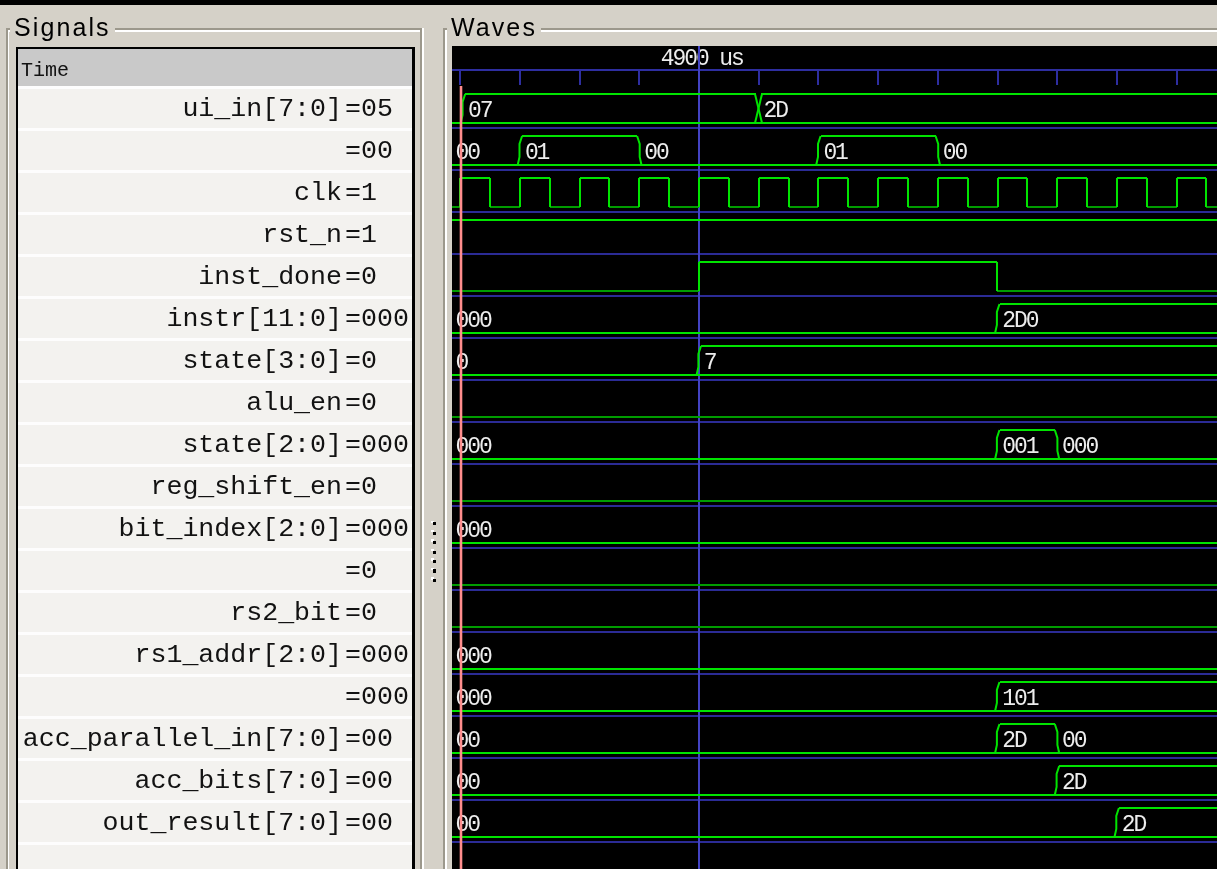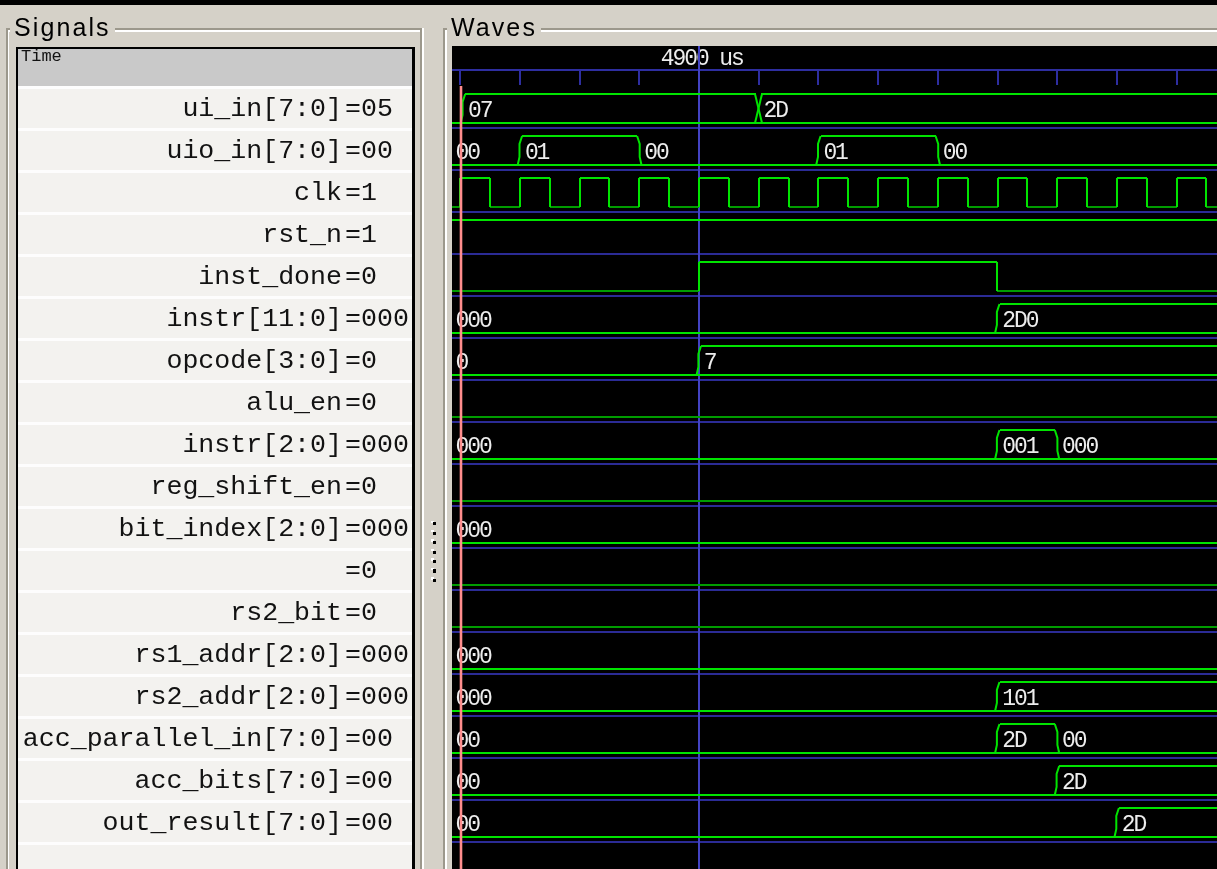--- a/index.html
+++ b/index.html
@@ -29,21 +29,21 @@
 <div class="abs" style="left:444.9px;top:29.6px;width:772.1px;height:2px;background:#ffffff"></div>
 <div class="abs" style="left:442.5px;top:28px;width:2.2px;height:841px;background:#9c988c"></div>
 <div class="abs" style="left:444.9px;top:29.6px;width:1.9px;height:840px;background:#ffffff"></div>
 
 <div class="frlab" style="left:10px;">Signals</div>
 <div class="frlab" style="left:447px;">Waves</div>
 
 <div class="abs" style="left:16px;top:47px;width:398.5px;height:822px;background:#000"></div>
 <div class="abs" style="left:18px;top:49px;width:394px;height:820px;background:#f3f2ef"></div>
 <div class="abs" style="left:18px;top:49px;width:394px;height:37px;background:#c9c9c9"></div>
-<div class="abs" style="left:21px;top:35px;height:37px;line-height:44px;font-size:17px;color:#121212">Time</div>
+<div class="abs" style="left:21px;top:49px;height:37px;line-height:44px;font-size:20px;color:#121212">Time</div>
 <div style="position:absolute;left:18px;width:394px;top:85.7px;height:3.5px;background:#fdfdfd"></div>
 <div style="position:absolute;left:18px;width:394px;top:127.7px;height:3.5px;background:#fdfdfd"></div>
 <div style="position:absolute;left:18px;width:394px;top:169.7px;height:3.5px;background:#fdfdfd"></div>
 <div style="position:absolute;left:18px;width:394px;top:211.7px;height:3.5px;background:#fdfdfd"></div>
 <div style="position:absolute;left:18px;width:394px;top:253.7px;height:3.5px;background:#fdfdfd"></div>
 <div style="position:absolute;left:18px;width:394px;top:295.7px;height:3.5px;background:#fdfdfd"></div>
 <div style="position:absolute;left:18px;width:394px;top:337.7px;height:3.5px;background:#fdfdfd"></div>
 <div style="position:absolute;left:18px;width:394px;top:379.7px;height:3.5px;background:#fdfdfd"></div>
 <div style="position:absolute;left:18px;width:394px;top:421.7px;height:3.5px;background:#fdfdfd"></div>
 <div style="position:absolute;left:18px;width:394px;top:463.7px;height:3.5px;background:#fdfdfd"></div>
@@ -51,46 +51,44 @@
 <div style="position:absolute;left:18px;width:394px;top:547.7px;height:3.5px;background:#fdfdfd"></div>
 <div style="position:absolute;left:18px;width:394px;top:589.7px;height:3.5px;background:#fdfdfd"></div>
 <div style="position:absolute;left:18px;width:394px;top:631.7px;height:3.5px;background:#fdfdfd"></div>
 <div style="position:absolute;left:18px;width:394px;top:673.7px;height:3.5px;background:#fdfdfd"></div>
 <div style="position:absolute;left:18px;width:394px;top:715.7px;height:3.5px;background:#fdfdfd"></div>
 <div style="position:absolute;left:18px;width:394px;top:757.7px;height:3.5px;background:#fdfdfd"></div>
 <div style="position:absolute;left:18px;width:394px;top:799.7px;height:3.5px;background:#fdfdfd"></div>
 <div style="position:absolute;left:18px;width:394px;top:841.7px;height:3.5px;background:#fdfdfd"></div>
 <div class="nm" style="top:88px">ui_in[7:0]</div>
     <div class="vl" style="top:88px">=05</div>
-<div class="nm" style="top:130px">uio_in[7:0]</div>
     <div class="vl" style="top:130px">=00</div>
 <div class="nm" style="top:172px">clk</div>
     <div class="vl" style="top:172px">=1</div>
 <div class="nm" style="top:214px">rst_n</div>
     <div class="vl" style="top:214px">=1</div>
 <div class="nm" style="top:256px">inst_done</div>
     <div class="vl" style="top:256px">=0</div>
 <div class="nm" style="top:298px">instr[11:0]</div>
     <div class="vl" style="top:298px">=000</div>
-<div class="nm" style="top:340px">opcode[3:0]</div>
+<div class="nm" style="top:340px">state[3:0]</div>
     <div class="vl" style="top:340px">=0</div>
 <div class="nm" style="top:382px">alu_en</div>
     <div class="vl" style="top:382px">=0</div>
-<div class="nm" style="top:424px">instr[2:0]</div>
+<div class="nm" style="top:424px">state[2:0]</div>
     <div class="vl" style="top:424px">=000</div>
 <div class="nm" style="top:466px">reg_shift_en</div>
     <div class="vl" style="top:466px">=0</div>
 <div class="nm" style="top:508px">bit_index[2:0]</div>
     <div class="vl" style="top:508px">=000</div>
     <div class="vl" style="top:550px">=0</div>
 <div class="nm" style="top:592px">rs2_bit</div>
     <div class="vl" style="top:592px">=0</div>
 <div class="nm" style="top:634px">rs1_addr[2:0]</div>
     <div class="vl" style="top:634px">=000</div>
-<div class="nm" style="top:676px">rs2_addr[2:0]</div>
     <div class="vl" style="top:676px">=000</div>
 <div class="nm" style="top:718px">acc_parallel_in[7:0]</div>
     <div class="vl" style="top:718px">=00</div>
 <div class="nm" style="top:760px">acc_bits[7:0]</div>
     <div class="vl" style="top:760px">=00</div>
 <div class="nm" style="top:802px">out_result[7:0]</div>
     <div class="vl" style="top:802px">=00</div>
 
 <div style="position:absolute;left:431px;top:520.5px;width:2.6px;height:2.6px;background:#fff"></div>
 <div style="position:absolute;left:432.9px;top:522.3px;width:3.2px;height:3.2px;background:#000"></div>

